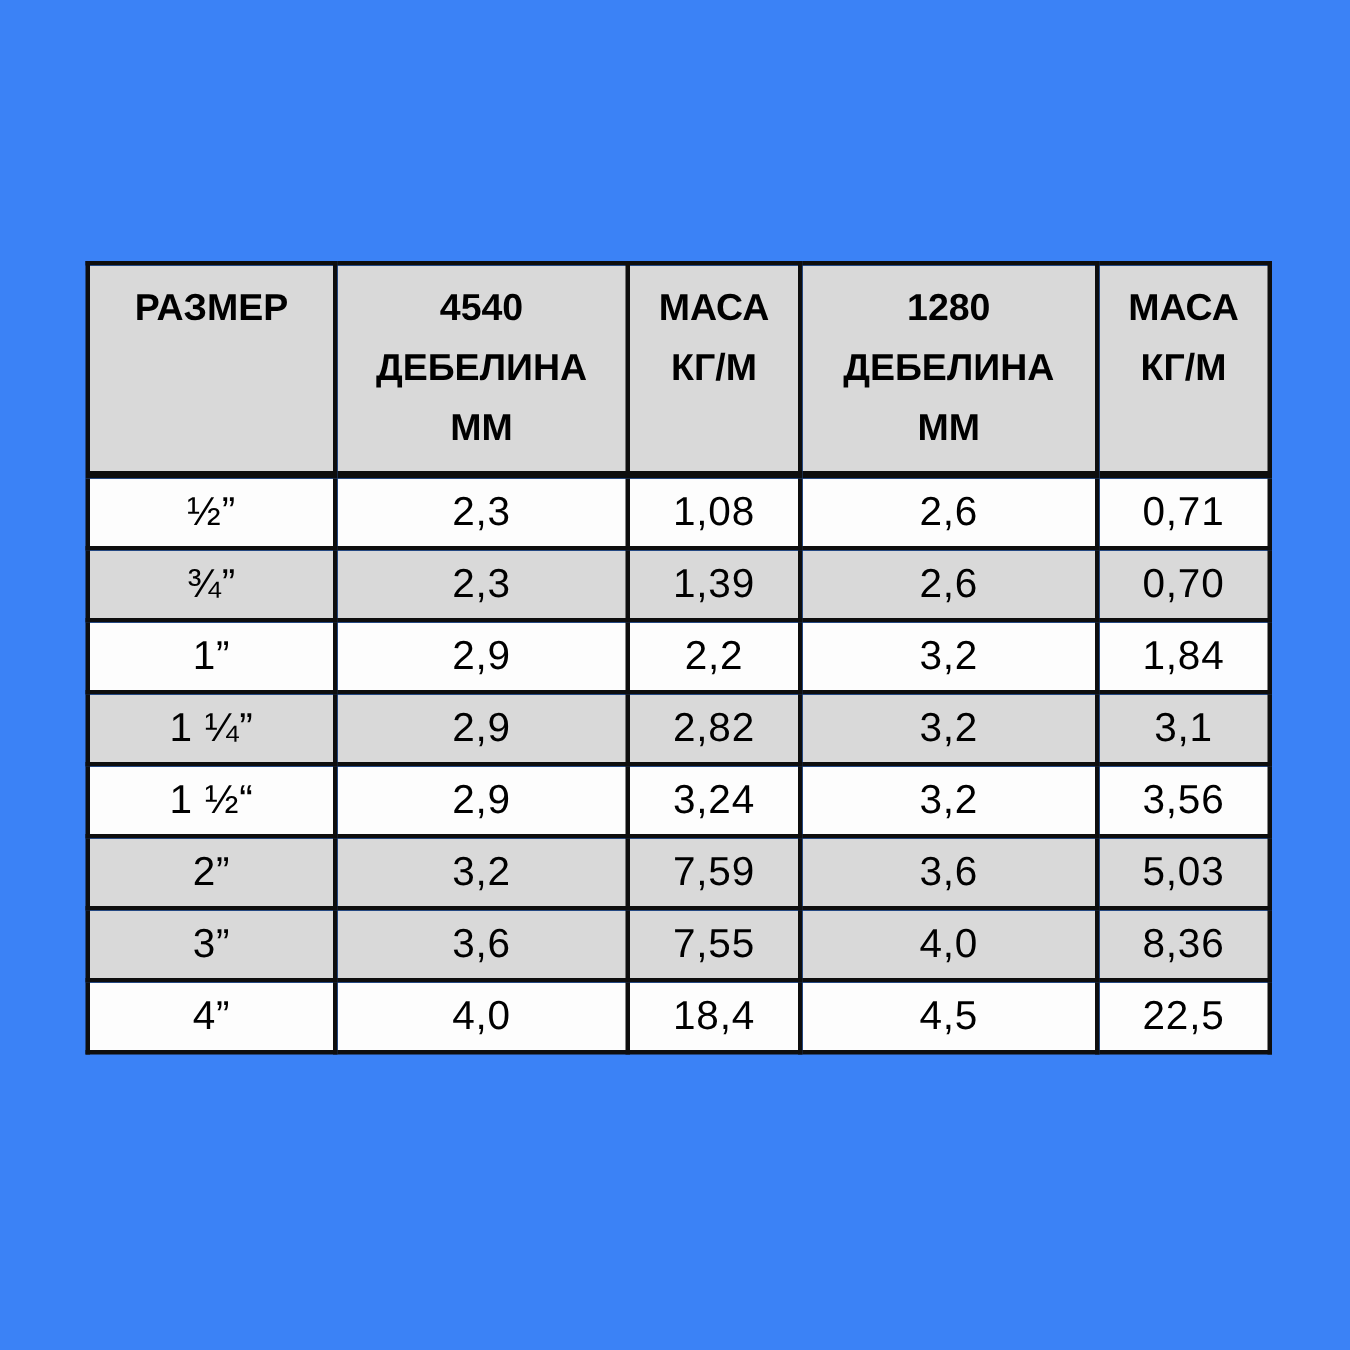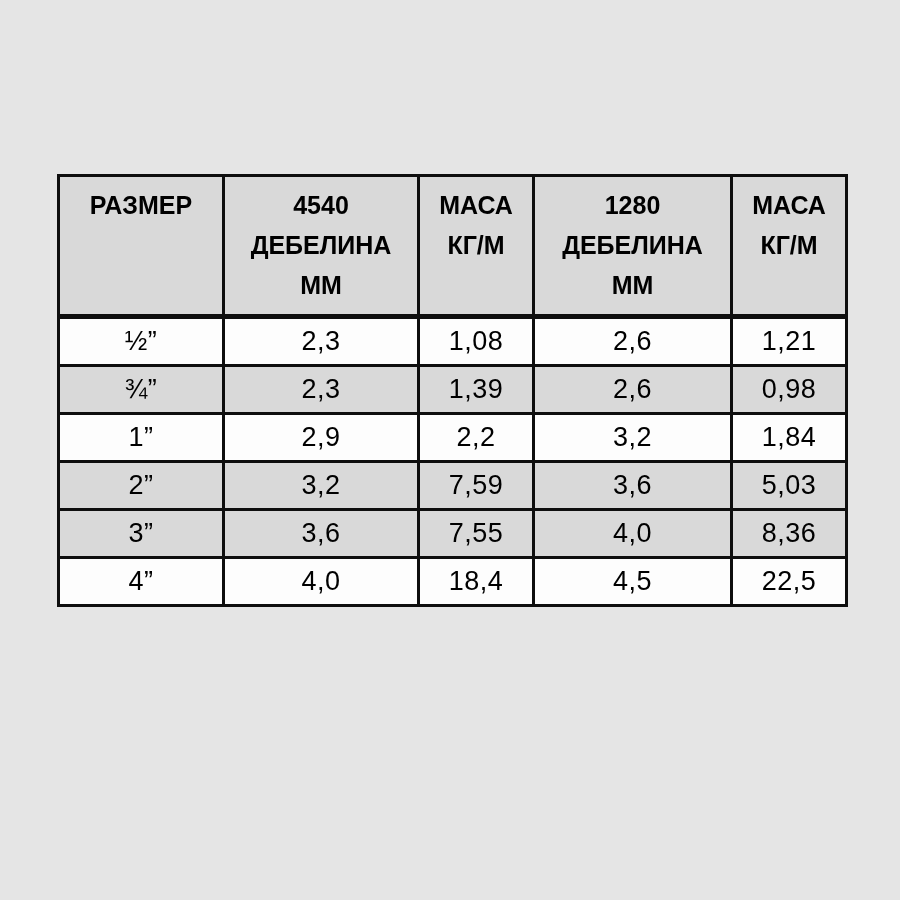--- a/index.html
+++ b/index.html
@@ -4,21 +4,21 @@
 <style>
   html, body {
     margin: 0;
     padding: 0;
     background: #ffffff;
   }
   .page {
     position: relative;
     width: 900px;
     height: 900px;
-    background: #e5e5e5;
+    background: #3b82f6;
     font-family: "Liberation Sans", "DejaVu Sans", sans-serif;
     color: #000000;
   }
   table.spec-table {
     position: absolute;
     left: 57px;
     top: 174px;
     width: 788px;
     border-collapse: collapse;
     table-layout: fixed;
@@ -90,35 +90,49 @@
             <span class="hdr-line">КГ/М</span>
           </th>
         </tr>
     </thead>
     <tbody id="table-body">
         <tr>
           <td>½”</td>
           <td>2,3</td>
           <td>1,08</td>
           <td>2,6</td>
-          <td>1,21</td>
+          <td>0,71</td>
         </tr>
         <tr class="shaded">
           <td>¾”</td>
           <td>2,3</td>
           <td>1,39</td>
           <td>2,6</td>
-          <td>0,98</td>
+          <td>0,70</td>
         </tr>
         <tr>
           <td>1”</td>
           <td>2,9</td>
           <td>2,2</td>
           <td>3,2</td>
           <td>1,84</td>
+        </tr>
+        <tr class="shaded">
+          <td>1 ¼”</td>
+          <td>2,9</td>
+          <td>2,82</td>
+          <td>3,2</td>
+          <td>3,1</td>
+        </tr>
+        <tr>
+          <td>1 ½“</td>
+          <td>2,9</td>
+          <td>3,24</td>
+          <td>3,2</td>
+          <td>3,56</td>
         </tr>
         <tr class="shaded">
           <td>2”</td>
           <td>3,2</td>
           <td>7,59</td>
           <td>3,6</td>
           <td>5,03</td>
         </tr>
         <tr class="shaded">
           <td>3”</td>

